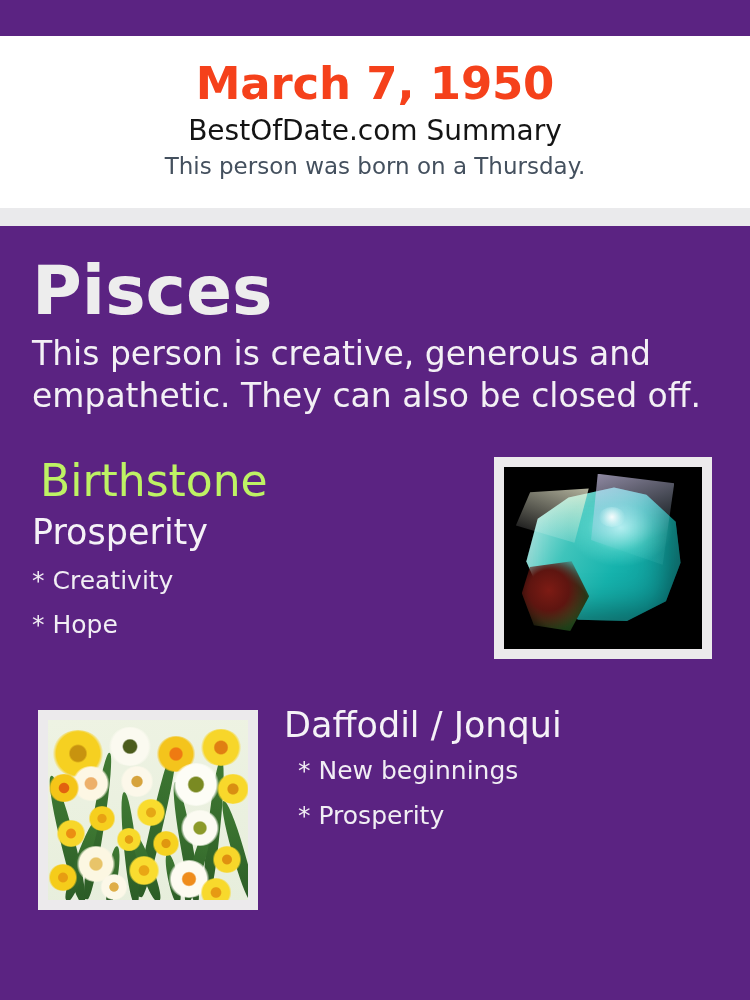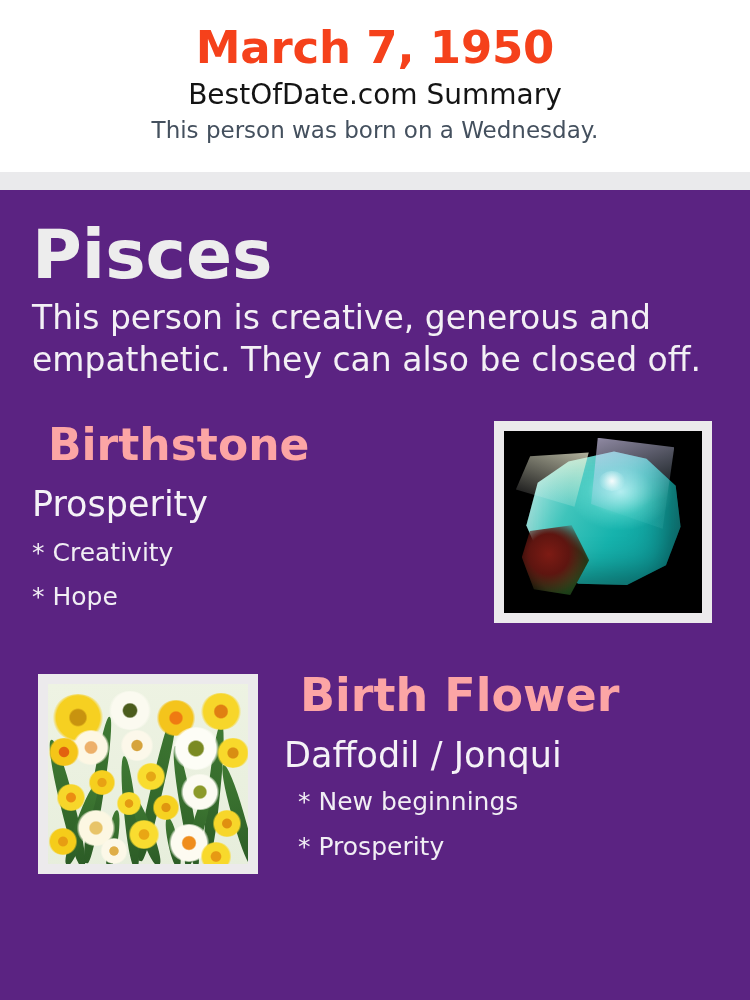--- a/index.html
+++ b/index.html
@@ -25,20 +25,21 @@
   }
 
   
   .header {
     background: #ffffff;
     height: 172px;
     box-sizing: border-box;
     padding-top: 24px;
     text-align: center;
     flex: 0 0 auto;
+    margin-top: 36px;
   }
   .header-date {
     font-size: 45px;
     font-weight: bold;
     color: #f5411b;
     line-height: 1.06;
     letter-spacing: -0.2px;
     margin: 0;
     padding: 0;
   }
@@ -98,24 +99,24 @@
   .stone-block {
     position: relative;
     margin-top: 40px;
     min-height: 225px;
   }
   .stone-text {
     width: 440px;
   }
   .section-title {
     font-size: 44px;
-    font-weight: bold;
-    color: #fca5a5;
+    font-weight: normal;
+    color: #bef264;
     line-height: 1.1;
-    margin: 16px;
+    margin: 8px;
   }
   .section-sub {
     font-size: 35px;
     font-weight: normal;
     color: #f5f2f7;
     line-height: 1.14;
     margin: 2px 0 0 0;
   }
   .traits {
     list-style: none;
@@ -239,21 +240,21 @@
   }
 </style>
 </head>
 <body>
 
 <div class="card">
 
   <div class="header">
     <div class="header-date">March 7, 1950</div>
     <div class="header-site">BestOfDate.com Summary</div>
-    <div class="header-note">This person was born on a Wednesday.</div>
+    <div class="header-note">This person was born on a Thursday.</div>
   </div>
 
   <div class="divider"></div>
 
   <div class="body">
 
     <div class="zodiac">
       <div class="zodiac-title">Pisces</div>
       <div class="zodiac-desc">This person is creative, generous and empathetic. They can also be closed off.</div>
     </div>
@@ -311,21 +312,20 @@
             <div class="bloom" style="left: 14%; top: 70%; width: 20%; height: 20%; background: radial-gradient(circle, rgb(232, 196, 105) 0%, rgb(232, 196, 105) 22%, rgb(252, 247, 226) 27%, rgb(252, 247, 226) 62%, rgba(255, 255, 255, 0) 72%);"></div>
             <div class="bloom" style="left: 40%; top: 76%; width: 16%; height: 16%; background: radial-gradient(circle, rgb(233, 166, 20) 0%, rgb(233, 166, 20) 22%, rgb(249, 220, 48) 27%, rgb(249, 220, 48) 62%, rgba(255, 255, 255, 0) 72%);"></div>
             <div class="bloom" style="left: 60%; top: 78%; width: 21%; height: 21%; background: radial-gradient(circle, rgb(239, 141, 28) 0%, rgb(239, 141, 28) 22%, rgb(253, 251, 241) 27%, rgb(253, 251, 241) 62%, rgba(255, 255, 255, 0) 72%);"></div>
             <div class="bloom" style="left: 82%; top: 70%; width: 15%; height: 15%; background: radial-gradient(circle, rgb(224, 144, 16) 0%, rgb(224, 144, 16) 22%, rgb(247, 214, 42) 27%, rgb(247, 214, 42) 62%, rgba(255, 255, 255, 0) 72%);"></div>
             <div class="bloom" style="left: 0%; top: 80%; width: 15%; height: 15%; background: radial-gradient(circle, rgb(231, 157, 18) 0%, rgb(231, 157, 18) 22%, rgb(245, 204, 26) 27%, rgb(245, 204, 26) 62%, rgba(255, 255, 255, 0) 72%);"></div>
             <div class="bloom" style="left: 26%; top: 86%; width: 14%; height: 14%; background: radial-gradient(circle, rgb(223, 174, 72) 0%, rgb(223, 174, 72) 22%, rgb(252, 248, 232) 27%, rgb(252, 248, 232) 62%, rgba(255, 255, 255, 0) 72%);"></div>
             <div class="bloom" style="left: 76%; top: 88%; width: 16%; height: 16%; background: radial-gradient(circle, rgb(231, 154, 19) 0%, rgb(231, 154, 19) 22%, rgb(248, 217, 44) 27%, rgb(248, 217, 44) 62%, rgba(255, 255, 255, 0) 72%);"></div>
           </div>
       </div>
       <div class="flower-text">
-        <div class="section-title">Birth Flower</div>
         <div class="section-sub">Daffodil / Jonqui</div>
         <ul class="traits">
           <li>* New beginnings</li>
           <li>* Prosperity</li>
         </ul>
       </div>
     </div>
 
   </div>
 </div>

